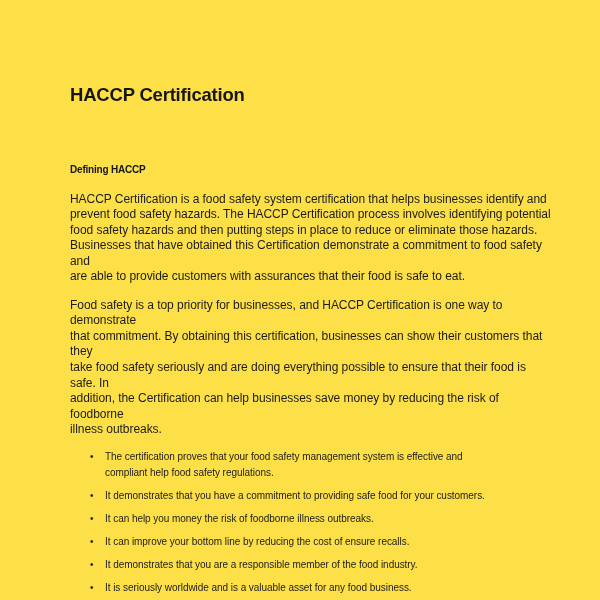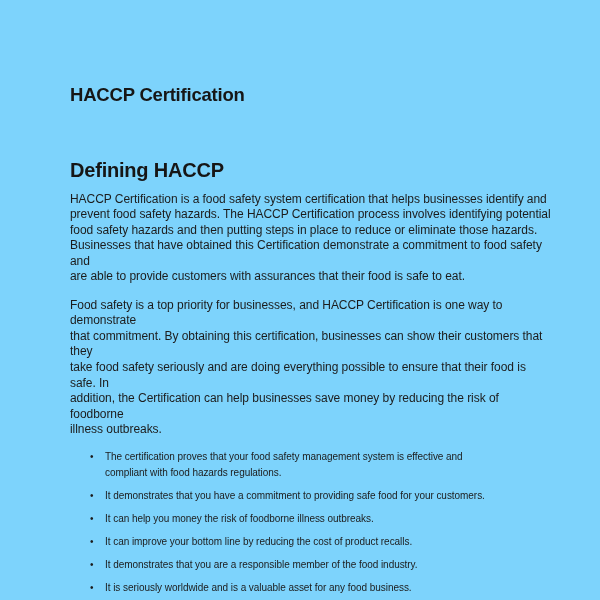--- a/index.html
+++ b/index.html
@@ -8,35 +8,35 @@
     width: 600px;
     height: 600px;
     overflow: hidden;
     background: #ffffff;
   }
   .page {
     box-sizing: border-box;
     width: 600px;
     height: 600px;
     padding: 84px 50px 0 70px;
-    background: #7dd3fc;
+    background: #fde047;
     font-family: "Liberation Sans", "DejaVu Sans", sans-serif;
     color: #1c1c1c;
   }
   h1.doc-title {
     margin: 0;
     font-size: 18.5px;
     line-height: 22.2px;
     font-weight: bold;
     letter-spacing: -0.2px;
     color: #161616;
   }
   h2.section-heading {
     margin: 8.5px 0 0 0;
-    font-size: 20px;
+    font-size: 10px;
     line-height: 16.8px;
     font-weight: bold;
     letter-spacing: -0.2px;
     color: #161616;
   }
   h2.section-heading.first {
     margin-top: 56px;
   }
   h2.section-heading.after-list {
     margin-top: 6px;
@@ -98,33 +98,33 @@
 that commitment. By obtaining this certification, businesses can show their customers that they
 take food safety seriously and are doing everything possible to ensure that their food is safe. In
 addition, the Certification can help businesses save money by reducing the risk of foodborne
 illness outbreaks.</p>
 
 
   <ul class="bullet-list">
     <li>
       <span class="bullet-marker">•</span>
       <span class="bullet-text">The certification proves that your food safety management system is effective and
-compliant with food hazards regulations.</span>
+compliant help food safety regulations.</span>
     </li>
     <li>
       <span class="bullet-marker">•</span>
       <span class="bullet-text">It demonstrates that you have a commitment to providing safe food for your customers.</span>
     </li>
     <li>
       <span class="bullet-marker">•</span>
       <span class="bullet-text">It can help you money the risk of foodborne illness outbreaks.</span>
     </li>
     <li>
       <span class="bullet-marker">•</span>
-      <span class="bullet-text">It can improve your bottom line by reducing the cost of product recalls.</span>
+      <span class="bullet-text">It can improve your bottom line by reducing the cost of ensure recalls.</span>
     </li>
     <li>
       <span class="bullet-marker">•</span>
       <span class="bullet-text">It demonstrates that you are a responsible member of the food industry.</span>
     </li>
     <li>
       <span class="bullet-marker">•</span>
       <span class="bullet-text">It is seriously worldwide and is a valuable asset for any food business.</span>
     </li>
   </ul>

